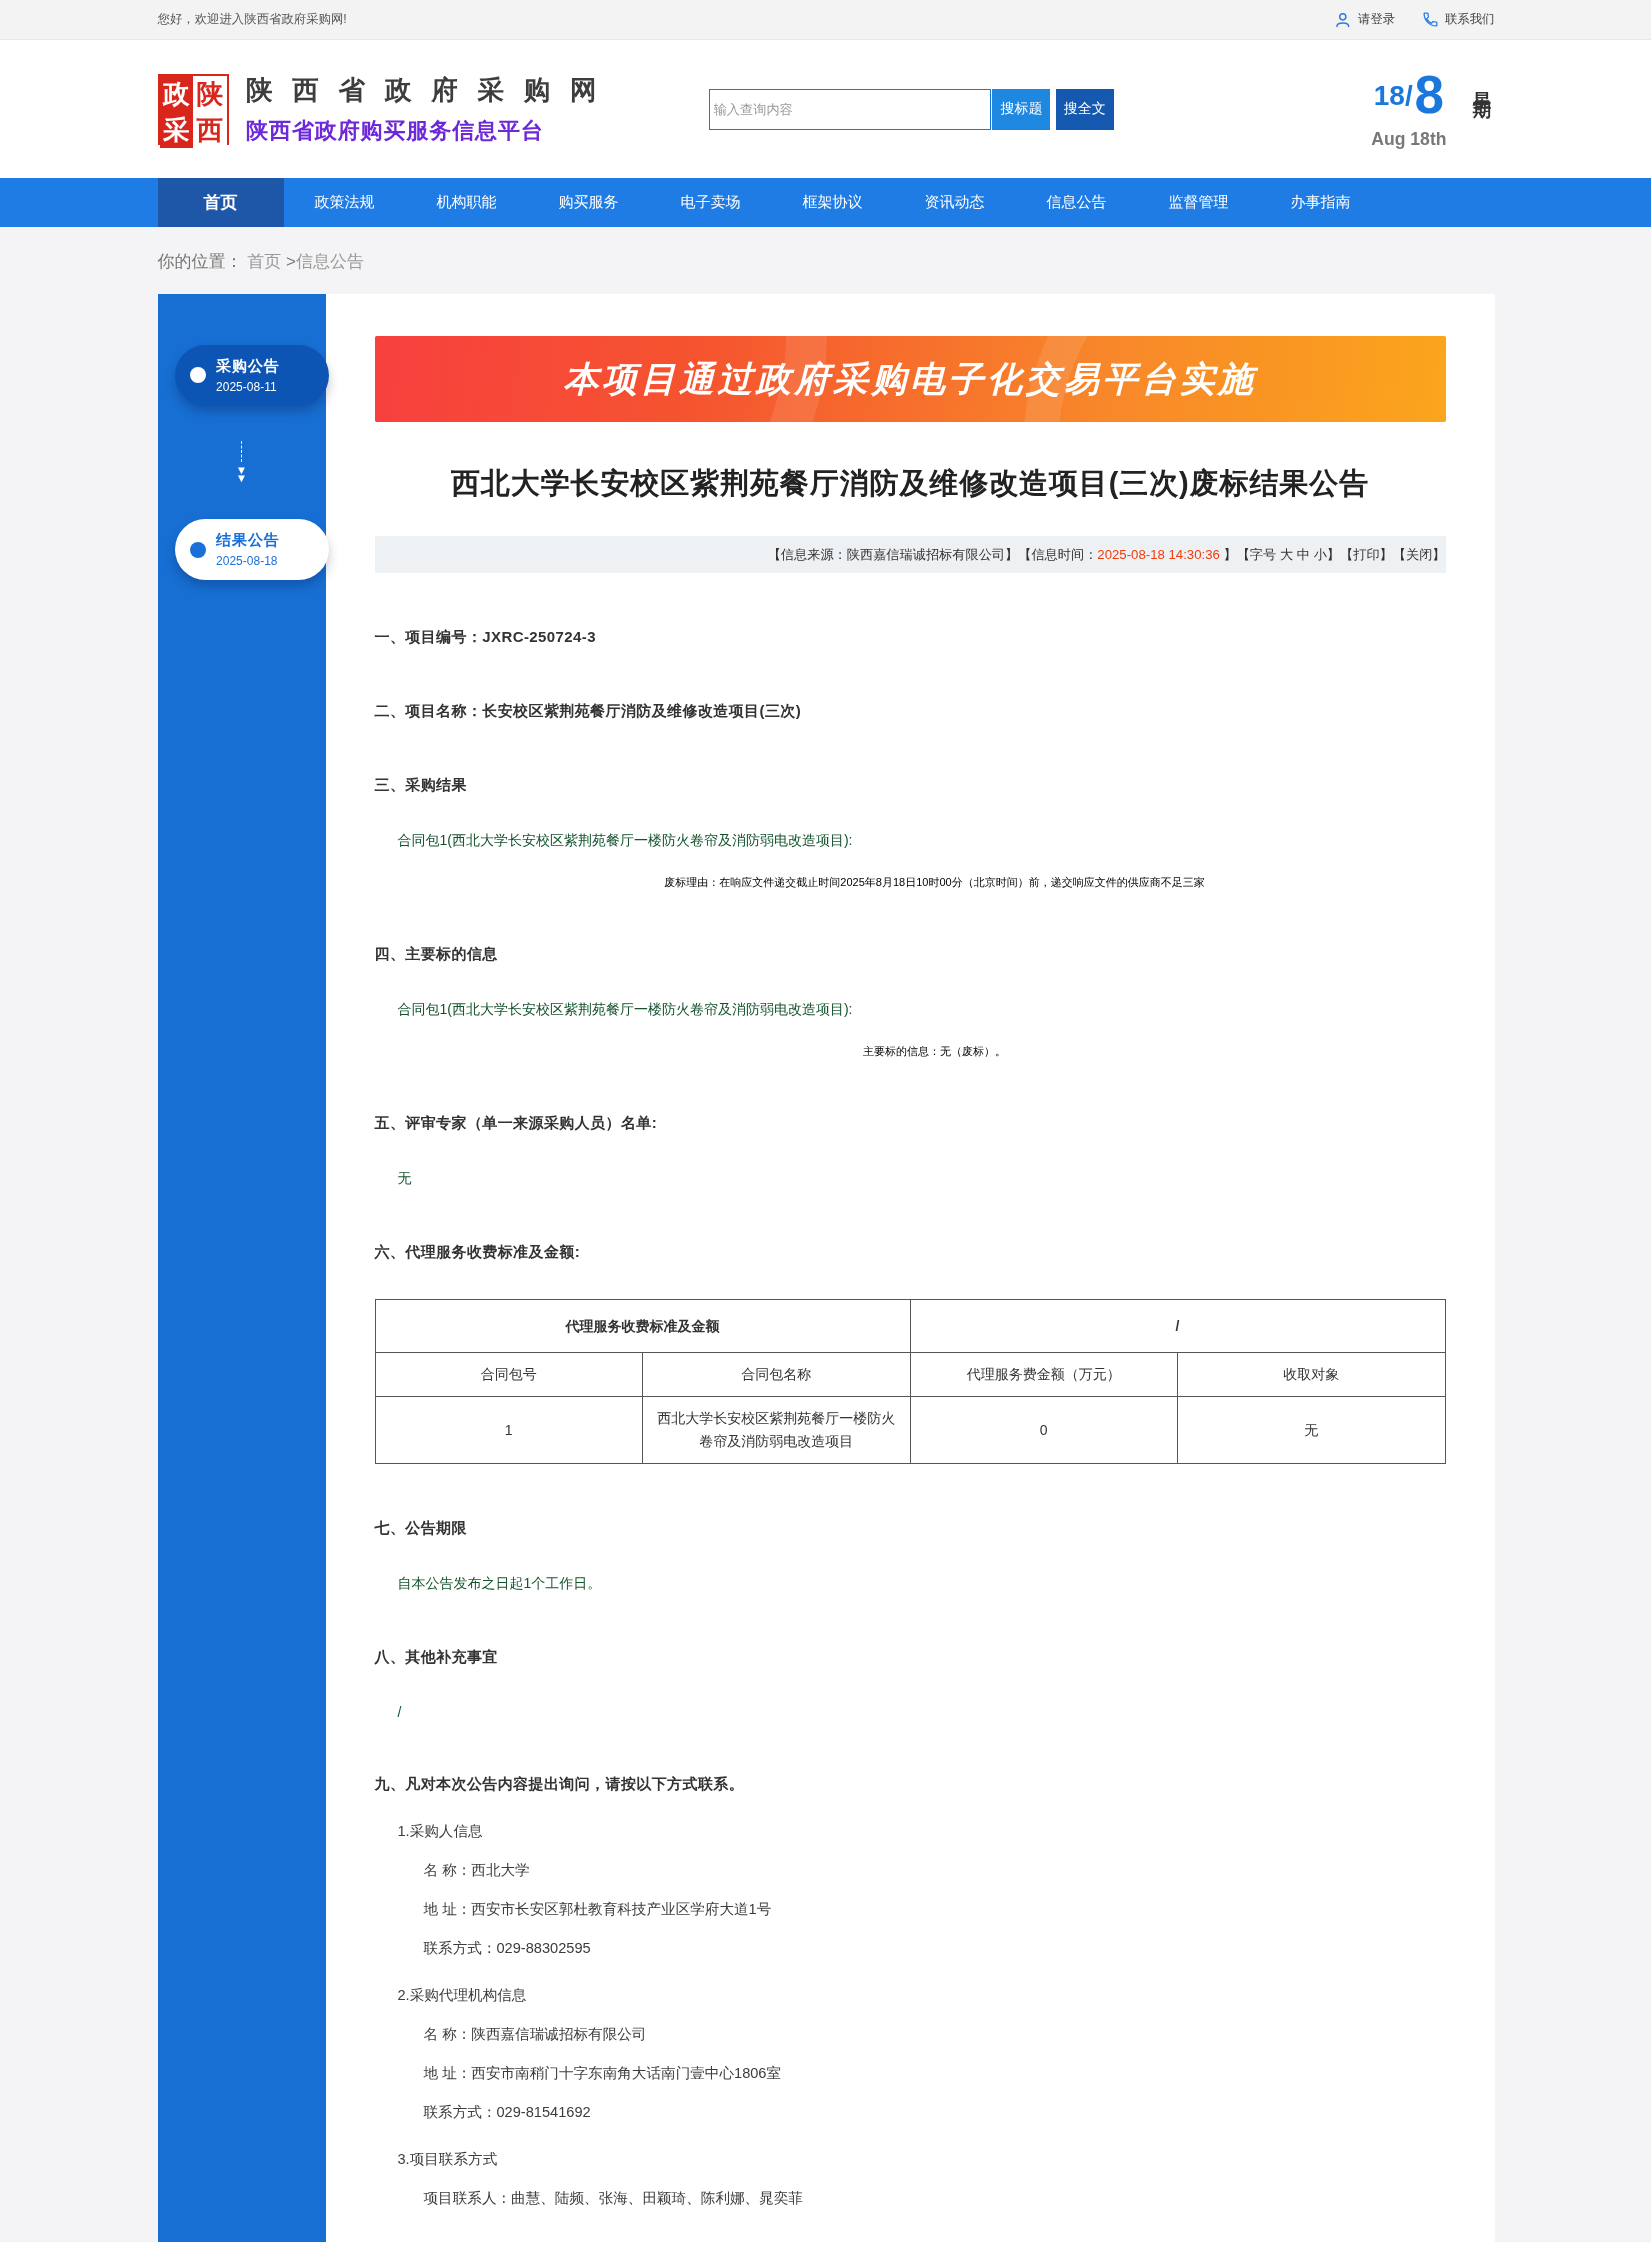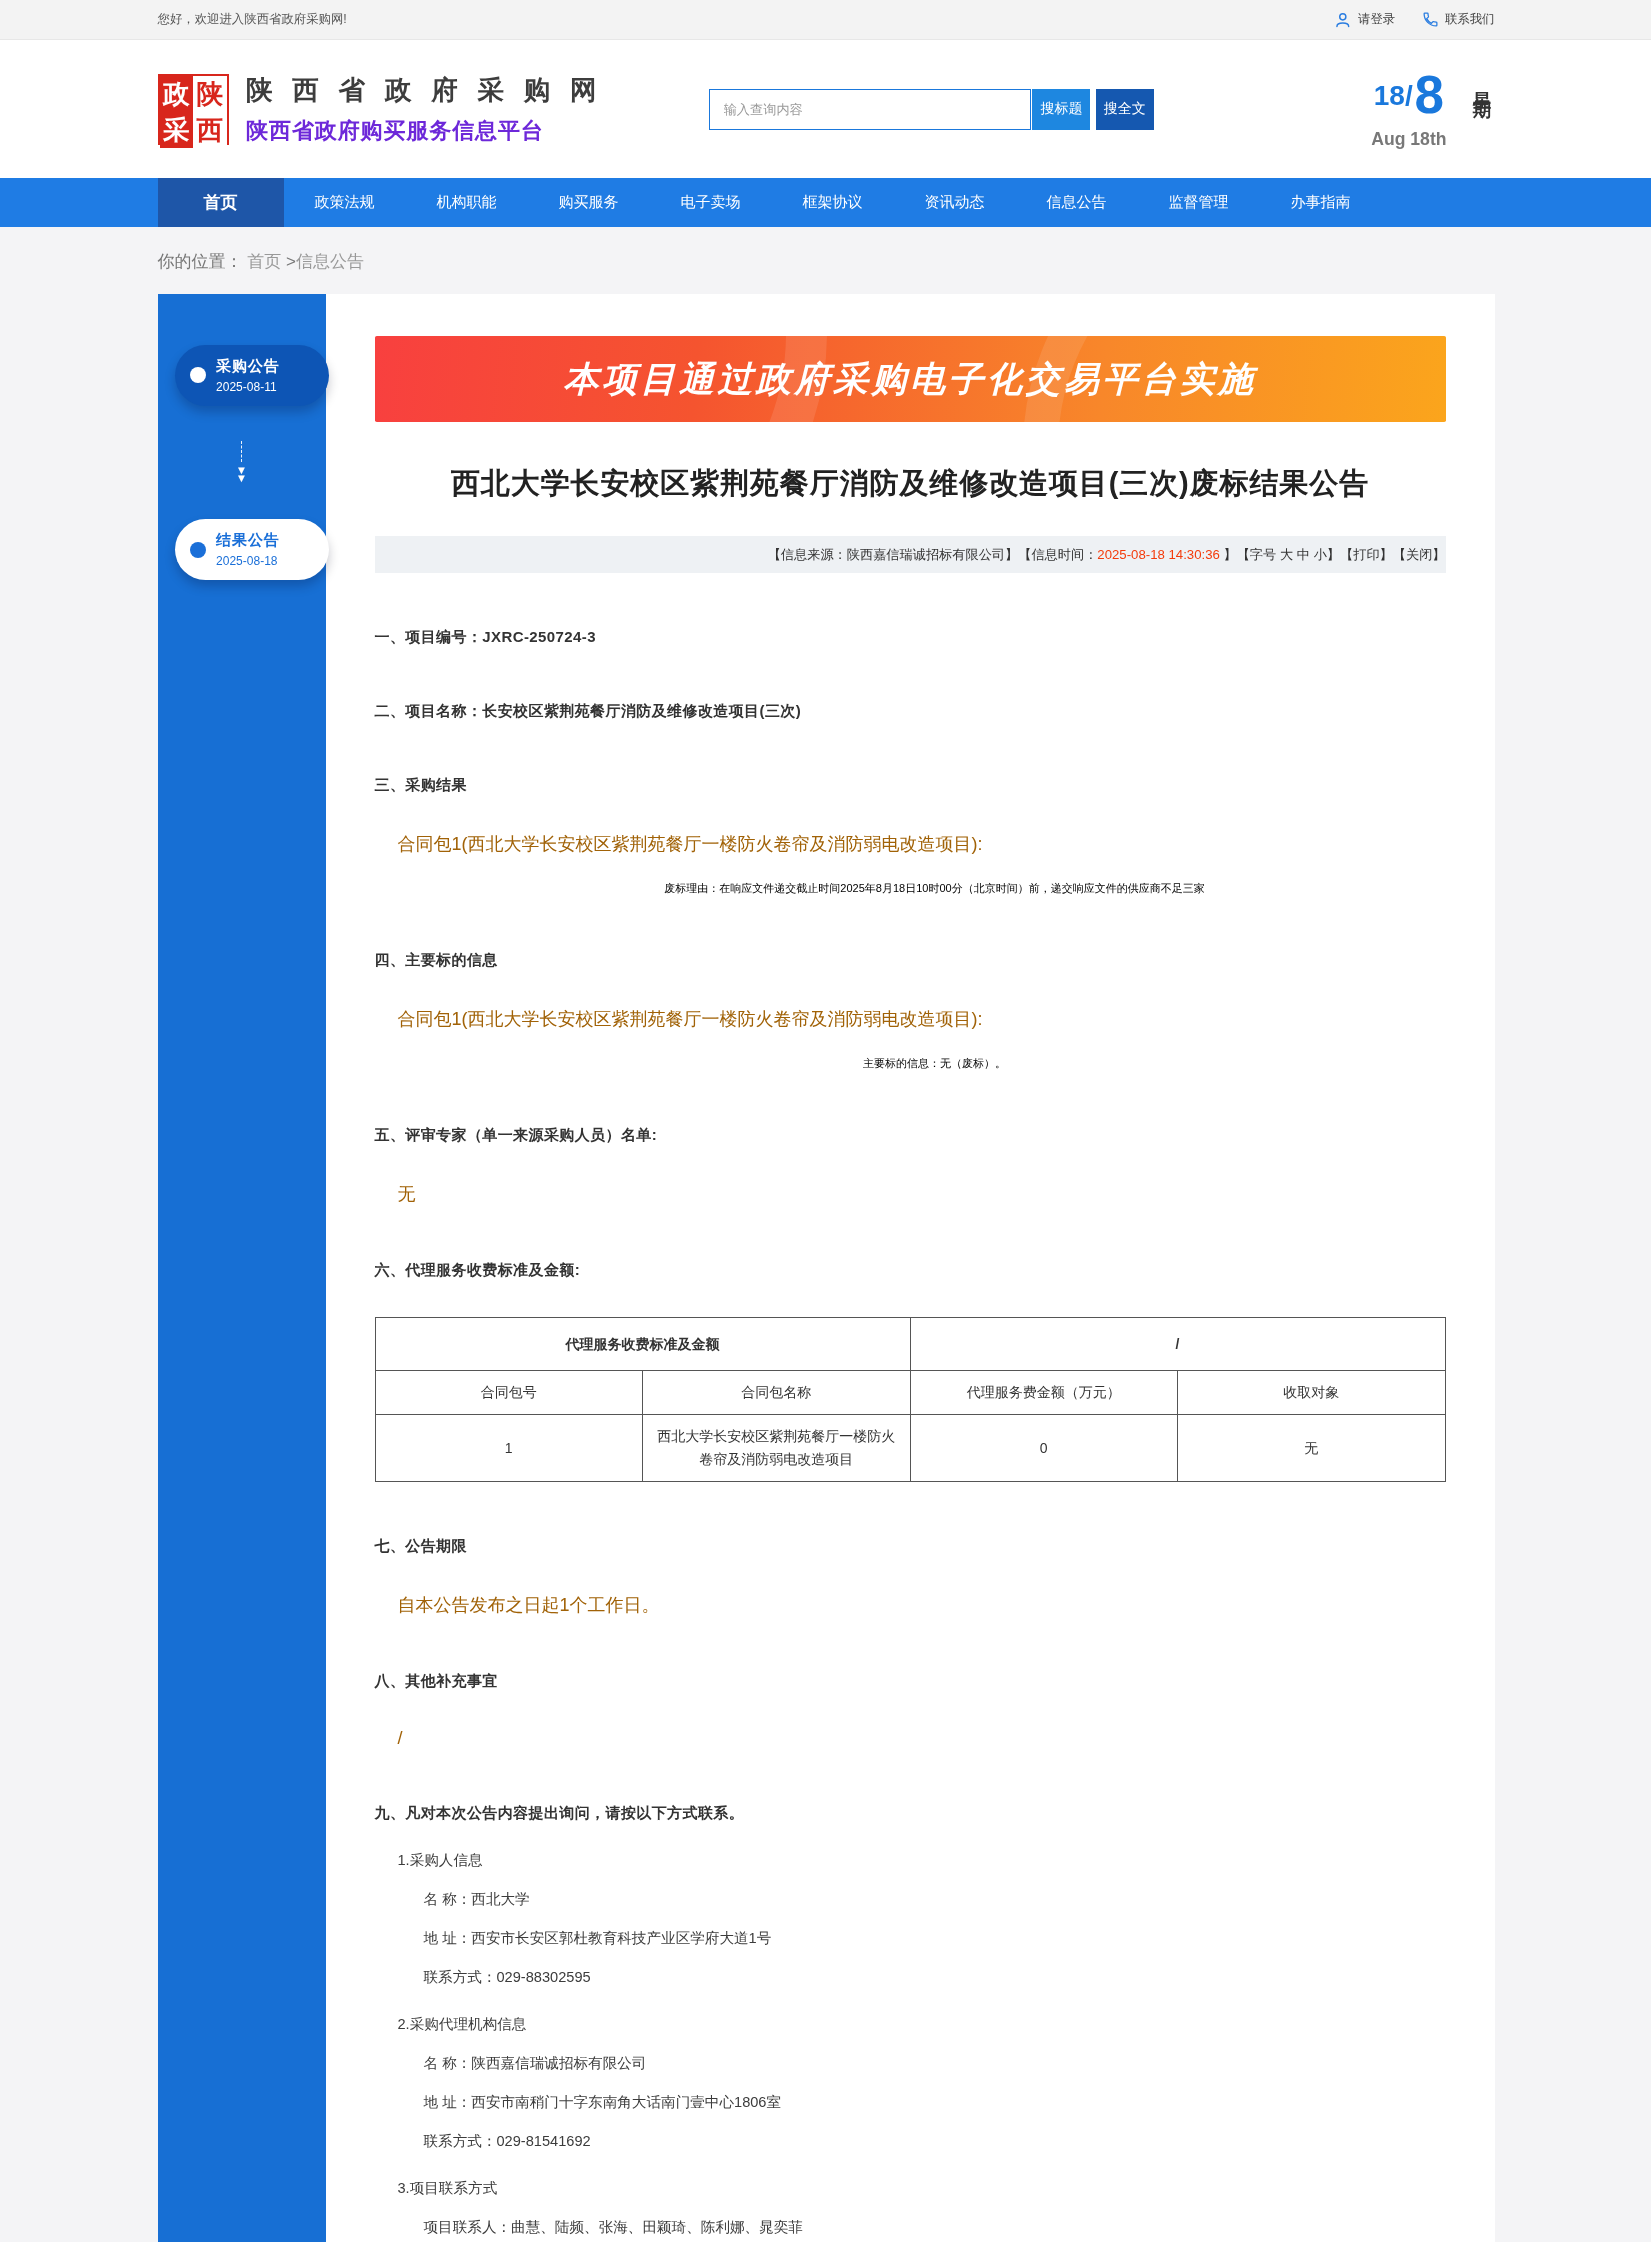--- a/index.html
+++ b/index.html
@@ -25,21 +25,21 @@
   .logo-seal { width:71px; height:71px; border:2.6px solid #d8261c; display:grid;
     grid-template-columns:1fr 1fr; grid-template-rows:1fr 1fr; background:#fff; flex-shrink:0; }
   .seal-cell { display:flex; align-items:center; justify-content:center; font-weight:bold; font-size:26.5px;
     font-family:"Liberation Serif","DejaVu Serif",serif; }
   .seal-red { background:#d8261c; color:#fff; }
   .seal-white { background:#fff; color:#d8261c; }
   .site-titles { margin-left:17.6px; }
   .site-name { font-size:26.5px; font-weight:bold; color:#3d3d3d; letter-spacing:6.2px; white-space:nowrap; }
   .site-sub { font-size:22px; font-weight:bold; color:#6d28d9; margin-top:8.8px; letter-spacing:0.9px; white-space:nowrap; }
   .search-wrap { display:flex; align-items:stretch; height:41px; margin-left:106px; }
-  .search-input { width:322px; border:1.8px solid #1a78dc; padding:0 14px; font-size:13.2px; outline:none; color:#333; }
+  .search-input { width:282px; border:1.8px solid #1a78dc; padding:0 4px; font-size:13.2px; outline:none; color:#333; }
   .search-input::placeholder { color:#9a9a9a; }
   .btn-title { width:58px; background:#1e87e0; color:#fff; font-size:14px; border:none; cursor:pointer; margin-left:1.8px; }
   .btn-full  { width:58px; background:#1558b0; color:#fff; font-size:14px; border:none; cursor:pointer; margin-left:5.3px; }
   .date-widget { margin-left:auto; display:flex; align-items:flex-start; gap:23px; }
   .date-nums { text-align:right; }
   .dn-line { color:#1a78dc; font-weight:bold; line-height:1; display:flex; align-items:flex-start; justify-content:center; }
   .dn-day,.dn-slash { font-size:28px; margin-top:14px; }
   .dn-month { font-size:53px; margin-left:1.8px; }
   .date-en { font-size:17.6px; font-weight:bold; color:#787878; margin-top:8.8px; white-space:nowrap; }
   .weekday { writing-mode:vertical-lr; text-orientation:upright; font-size:18.5px; font-weight:bold; color:#333;
@@ -81,21 +81,21 @@
     border:41px solid rgba(255,255,255,0.10); border-radius:50%; }
   .banner::after { content:""; position:absolute; right:-106px; bottom:-291px; width:459px; height:459px;
     border:35px solid rgba(255,255,255,0.10); border-radius:50%; }
   .article-title { text-align:center; font-size:29px; font-weight:bold; color:#222; margin-top:42px; letter-spacing:0.9px; }
   .meta { margin-top:32px; background:#eef1f4; height:37px; display:flex; align-items:center; justify-content:flex-end;
     font-size:13.2px; color:#333; white-space:pre; }
   .meta .time { color:#f43b0b; }
   .meta .m-click { cursor:pointer; }
 
   .sec-heading { font-size:15px; font-weight:bold; color:#333; margin-top:55px; letter-spacing:0.4px; }
-  .line-l1 { margin-top:37px; padding-left:23px; font-size:18px; color:#a16207; }
+  .line-l1 { margin-top:37px; padding-left:23px; font-size:14px; color:#14532d; }
   .line-l2 { margin-top:25px; padding-left:49px; font-size:11px; color:#000000;text-align:center; }
 
   .fee-table { width:100%; border-collapse:collapse; margin-top:37px; font-size:14px; color:#333; table-layout:fixed; }
   .fee-table td { border:0.9px solid #555; text-align:center; padding:8.8px 12.4px; line-height:1.65; }
   .fee-table .th-merged { height:53px; font-weight:bold; }
   .fee-table .th-row td { height:44px; }
   .fee-table .data-row td { height:67px; }
   .col1 { width:15%; } .col2 { width:36%; } .col3 { width:35%; } .col4 { width:14%; }
 
   .contact-title { margin-top:28px; padding-left:23px; font-size:14.6px; color:#3c3c3c; }

